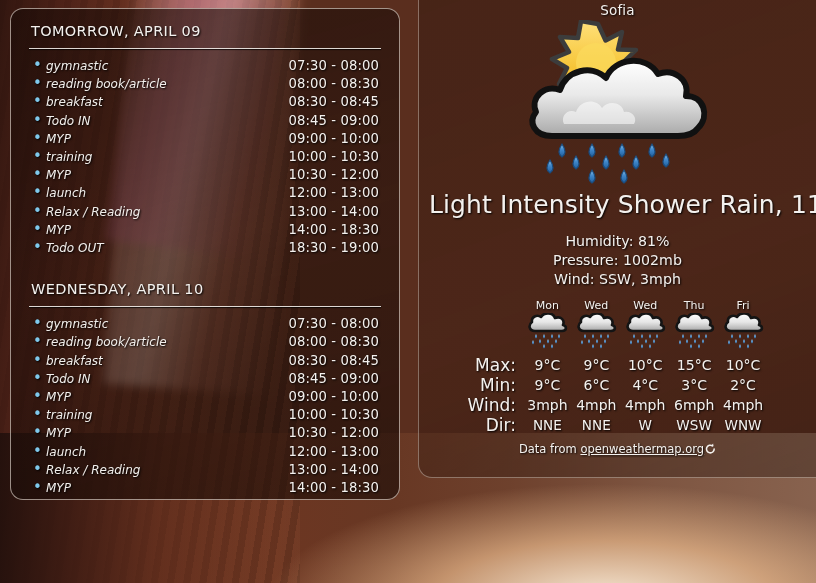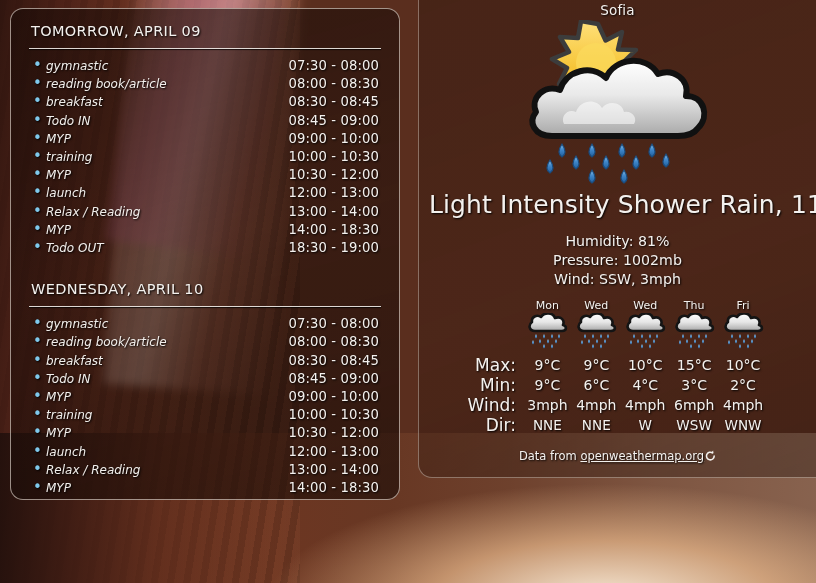--- a/index.html
+++ b/index.html
@@ -248,21 +248,21 @@
     font-size: 17px;
     text-align: right !important;
     padding-right: 7px;
     width: 50px;
     white-space: nowrap;
   }
   .fc-val { font-size: 14px; line-height: 19px; }
   .fc-val.small { font-size: 13.6px; }
 
   #wx-footer {
-    margin-top: 14px;
+    margin-top: 7px;
     font-size: 11.5px;
   }
   #wx-footer .lnk { text-decoration: underline; }
   #wx-refresh { display:inline-block; vertical-align: -2px; margin-left: 1px; }
 </style>
 </head>
 <body>
 
 <div id="wallpaper"></div>
 <div id="wall-left"></div>

